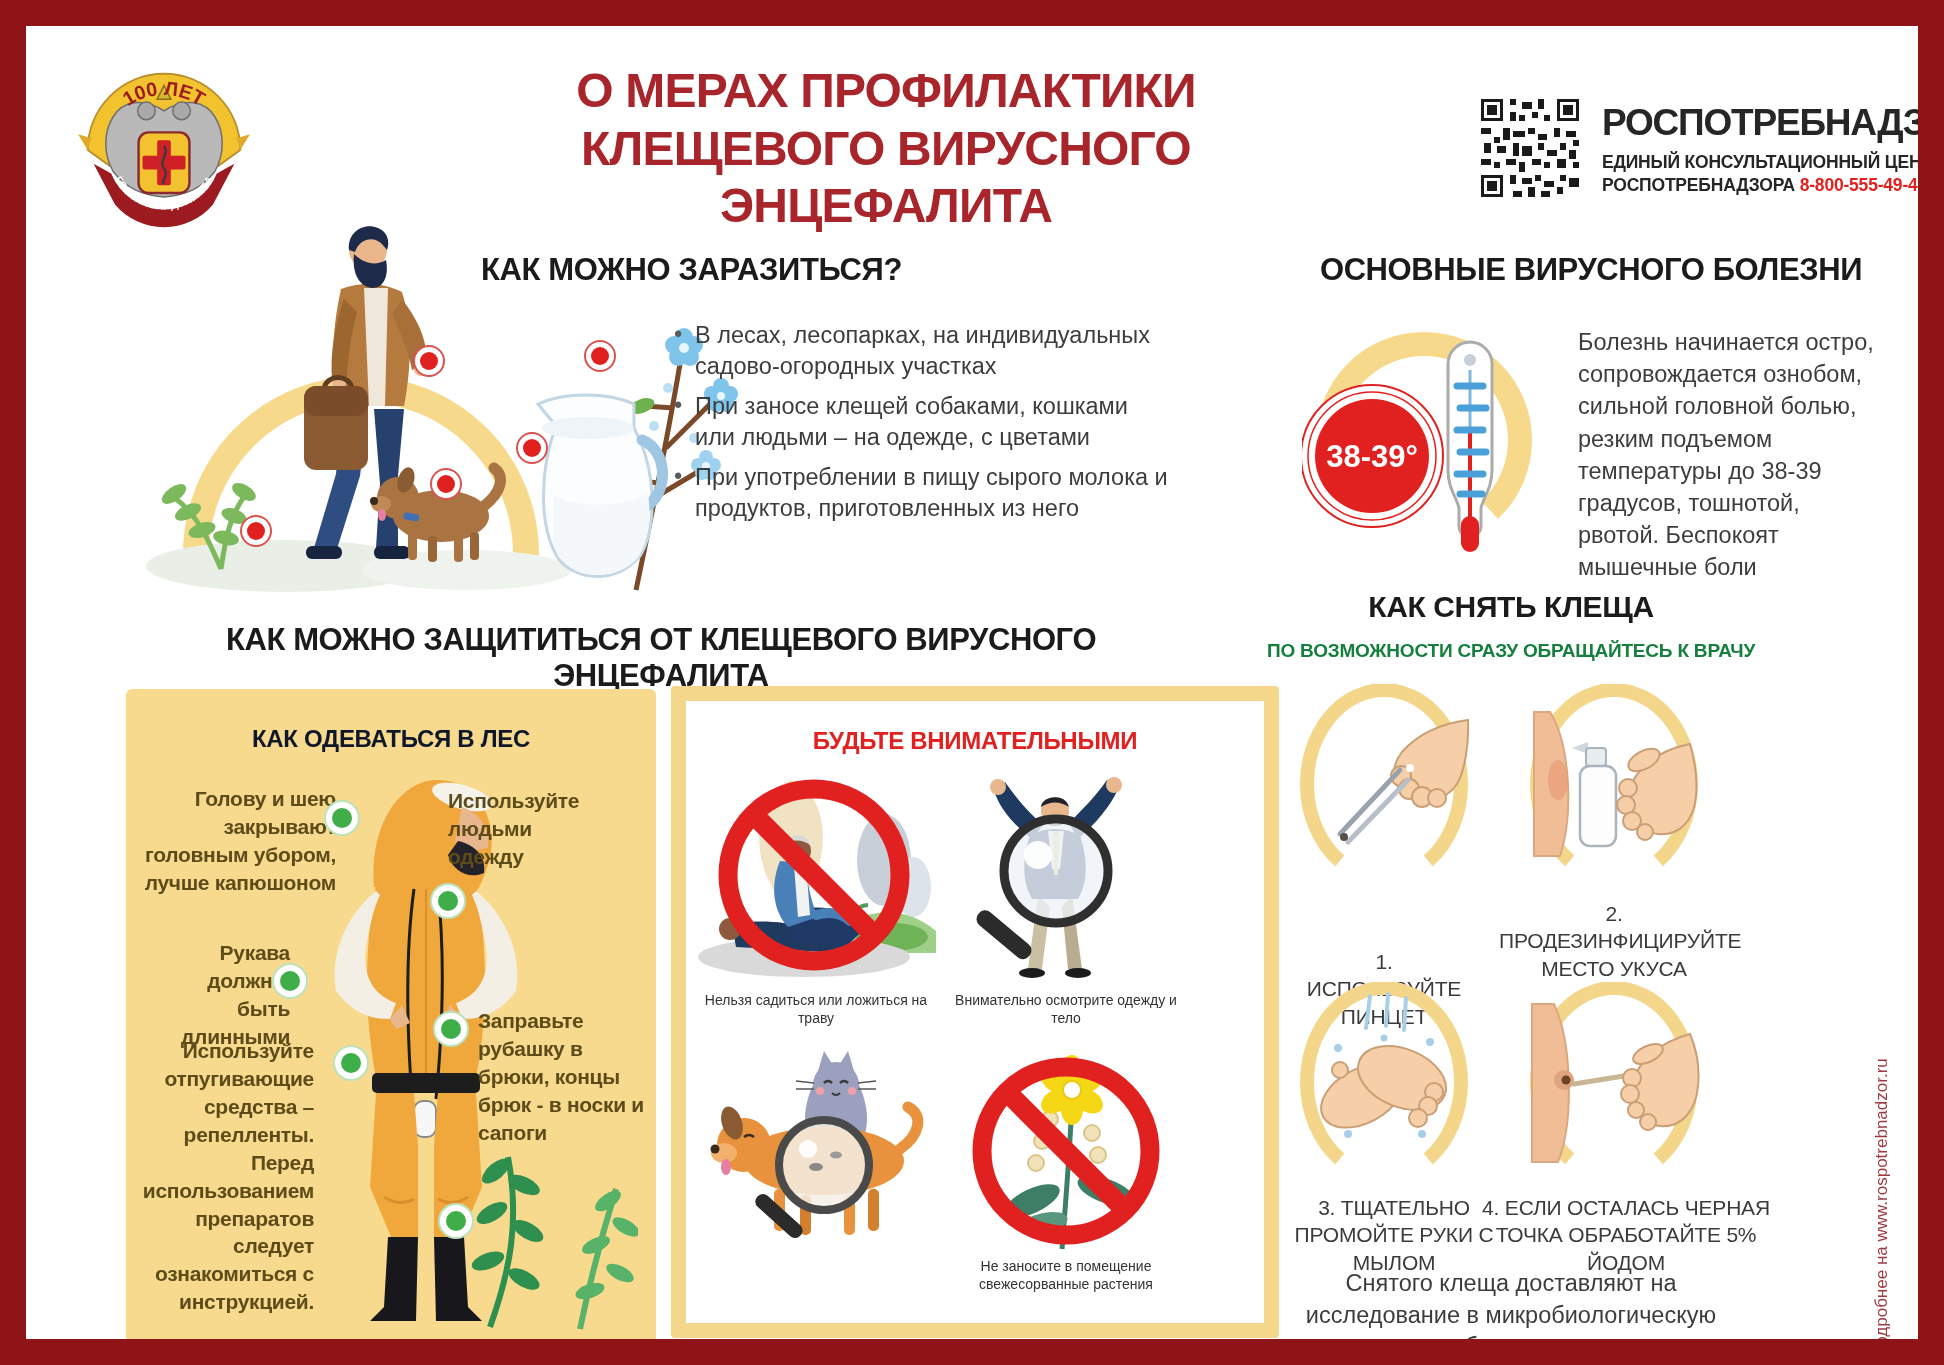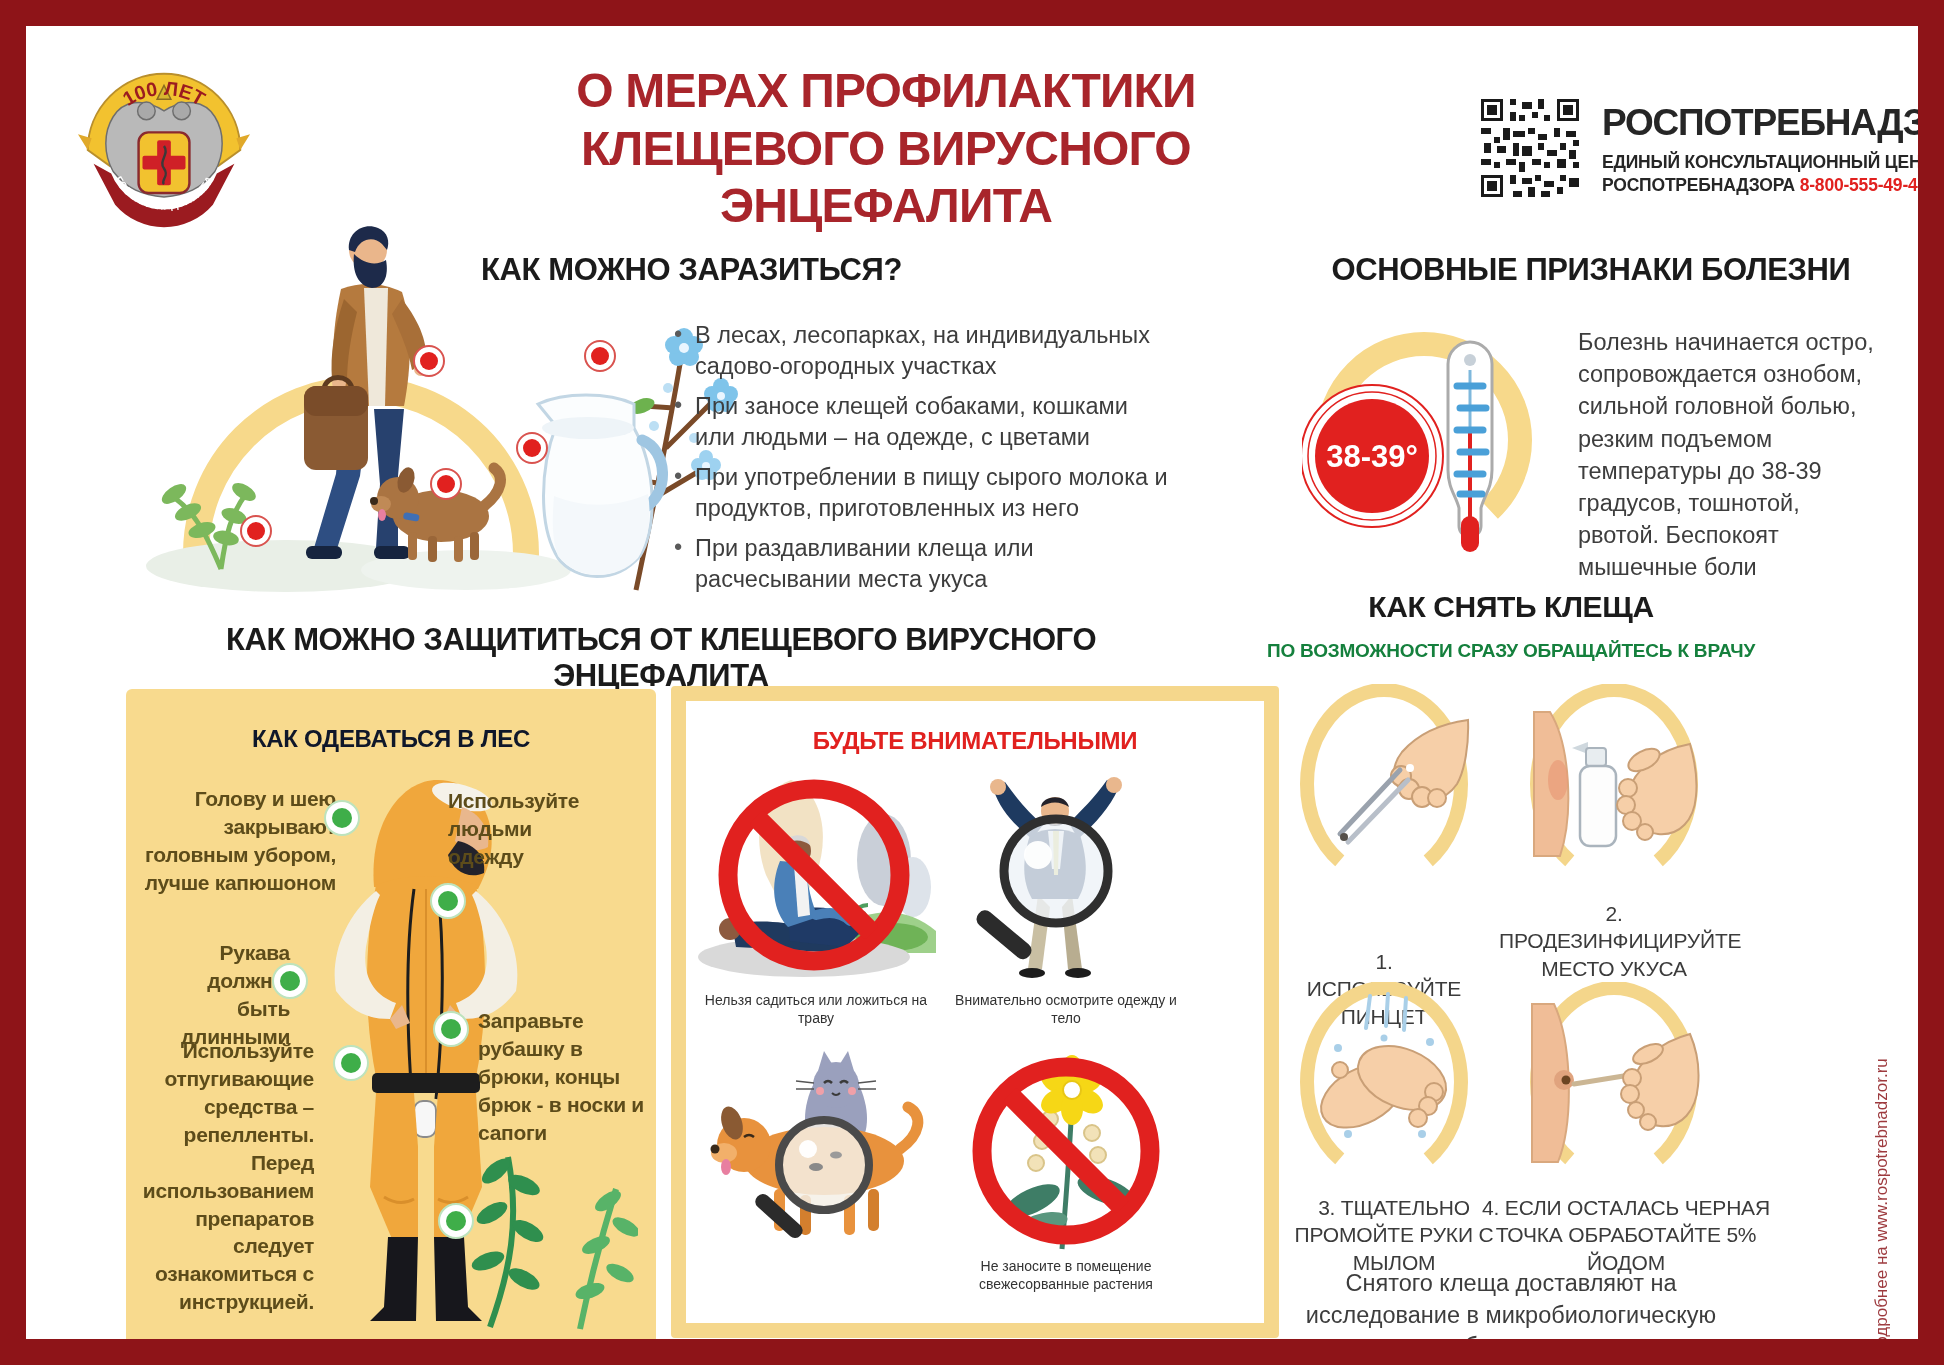--- a/index.html
+++ b/index.html
@@ -284,24 +284,23 @@
           <circle r="15" fill="#fff" stroke="#d9534f" stroke-width="2"></circle>
           <circle r="9" fill="#e1211f"></circle>
         </g>
     </g>
   </svg>
 
   <ul class="abs bullets">
     <li>В лесах, лесопарках, на индивидуальных садово-огородных участках</li>
     <li>При заносе клещей собаками, кошками или людьми – на одежде, с цветами</li>
     <li>При употреблении в пищу сырого молока и продуктов, приготовленных из него</li>
-    <li>При раздавливании клеща или расчесывании места укуса</li>
   </ul>
 
-  <div class="abs hd symptoms-head">ОСНОВНЫЕ ПРИЗНАКИ БОЛЕЗНИ</div>
+  <div class="abs hd symptoms-head">ОСНОВНЫЕ ВИРУСНОГО БОЛЕЗНИ</div>
 
   <svg class="abs thermo" viewBox="0 0 252 240">
     <circle cx="122" cy="120" r="96" fill="none" stroke="#f7d98b" stroke-width="24" pathLength="100" stroke-dasharray="76 24" stroke-dashoffset="-37"></circle>
     <g>
       <path d="M 146,44 A 22,22 0 0 1 190,44 L 190,150 C 190,168 182,176 179,188 L 179,206 A 11,11 0 0 1 157,206 L 157,188 C 154,176 146,168 146,150 Z" fill="#ffffff" stroke="#ababab" stroke-width="3"></path>
       <circle cx="168" cy="40" r="6" fill="#c7d0d8"></circle>
       <line x1="168" y1="50" x2="168" y2="112" stroke="#7fb8dc" stroke-width="3"></line>
       <line x1="168" y1="110" x2="168" y2="198" stroke="#e1211f" stroke-width="4"></line>
       <g stroke="#4aa0d8" stroke-width="7" stroke-linecap="round">
         <line x1="155" y1="66" x2="181" y2="66"></line>

